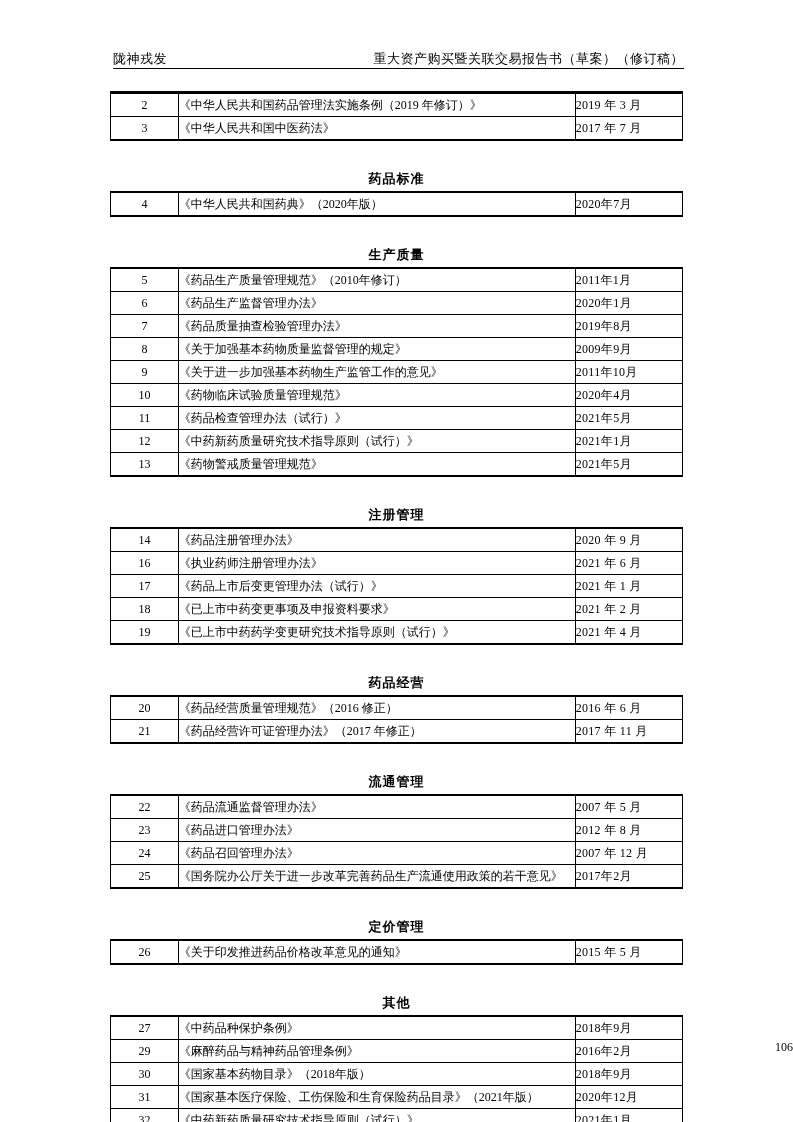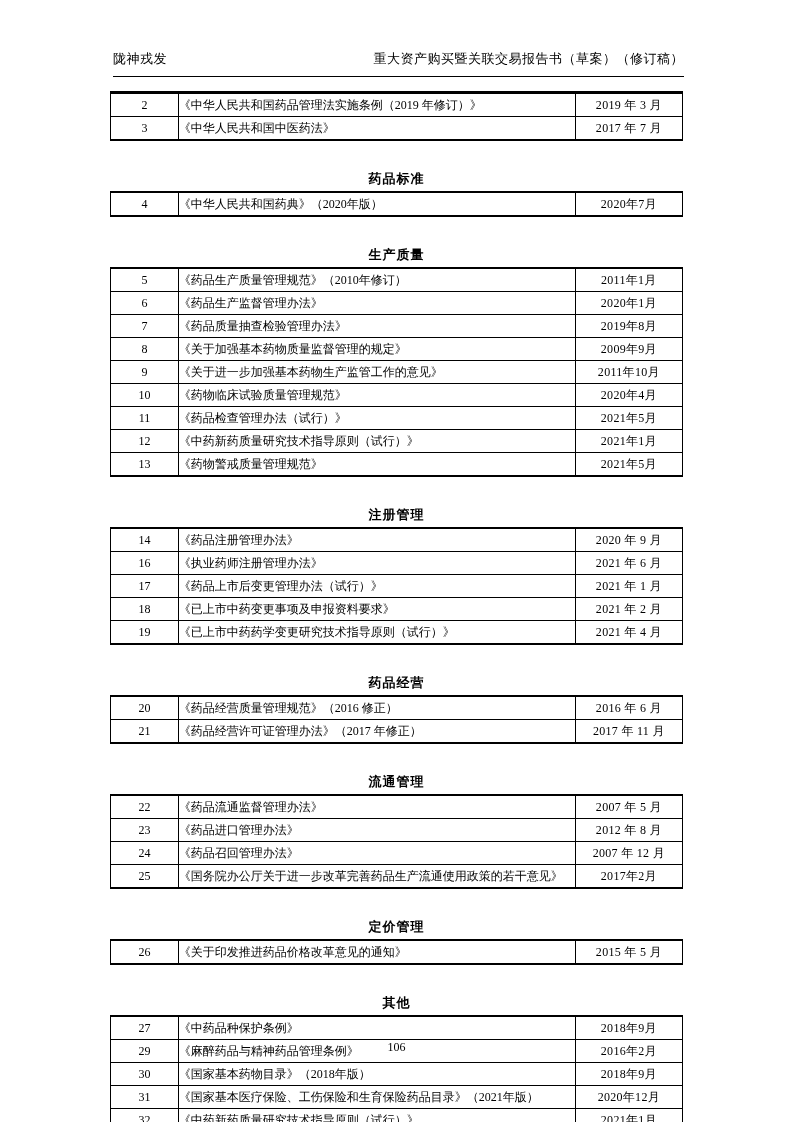--- a/index.html
+++ b/index.html
@@ -16,21 +16,21 @@
   }
   .page-header {
     position: absolute;
     top: 50px;
     left: 113px;
     width: 571px;
     display: flex;
     justify-content: space-between;
     align-items: flex-end;
     font-size: 13px;
-    padding-bottom: 8px;
+    padding-bottom: 0;
     border-bottom: 1px solid #000;
     letter-spacing: 0.5px;
     font-family: Liberation Serif, serif;
   }
   .table-wrap {
     position: absolute;
     top: 91px;
     left: 110px;
     width: 573px;
   }
@@ -47,36 +47,36 @@
     border: 1px solid #000;
     height: 22px;
     font-size: 12px;
     padding: 0;
     overflow: hidden;
     white-space: nowrap;
     vertical-align: middle;
   }
   td.cell-num   { width: 66px;  text-align: center; }
   td.cell-title { width: 391px; padding-left: 9px; }
-  td.cell-date  { width: 105px; text-align: center; letter-spacing: 0.3px; }
+  td.cell-date  { width: 105px; text-align: left; letter-spacing: 0.3px; }
   .section-row {
     height: 24px;
     line-height: 24px;
     text-align: center;
     font-weight: bold;
     font-size: 13px;
     letter-spacing: 1px;
     margin-top: 26px;
   }
   .page-footer {
     position: absolute;
     top: 1040px;
     left: 0;
     width: 793px;
-    text-align: center;
+    text-align: right;
     font-size: 12px;
   }
 </style>
 </head>
 <body>
 
 <div class="page-header">
   <span>陇神戎发</span>
   <span>重大资产购买暨关联交易报告书（草案）（修订稿）</span>
 </div>

